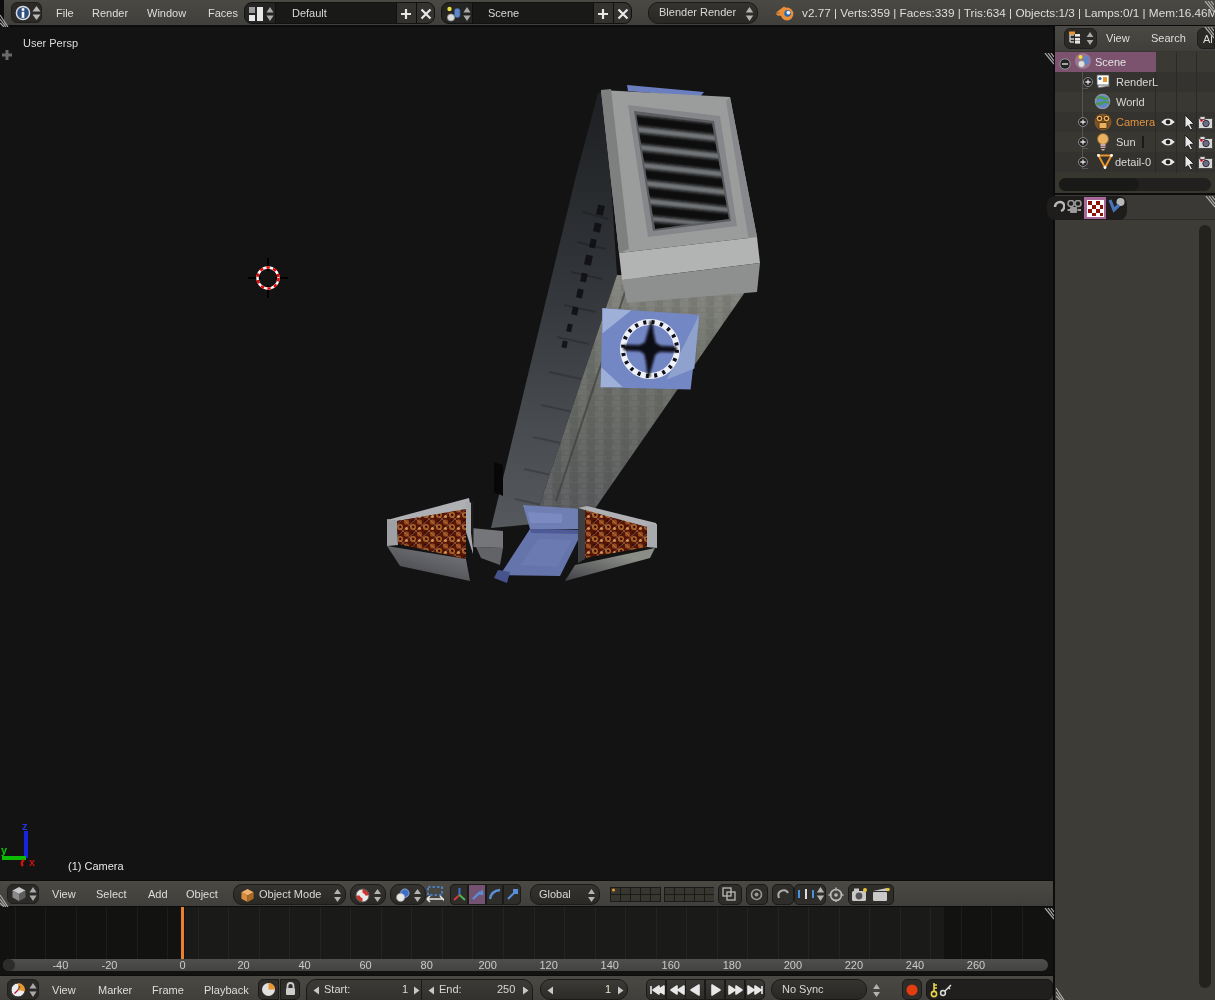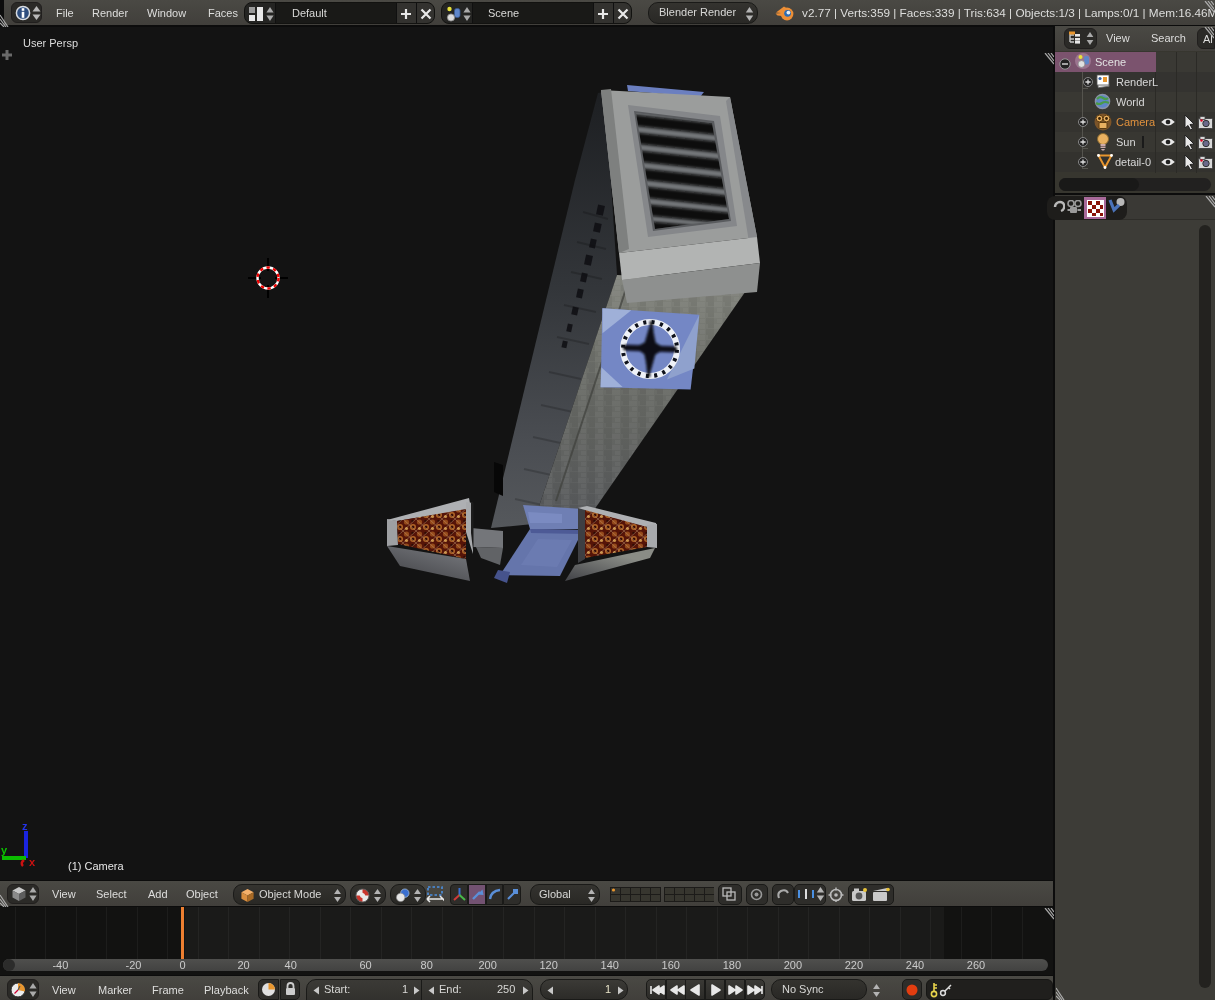--- a/index.html
+++ b/index.html
@@ -453,24 +453,24 @@
       <div class="abs" style="left:960.8px;top:0;width:1px;height:52px;background:#1d1d1c"></div>
       <div class="abs" style="left:991.3px;top:0;width:1px;height:52px;background:#1d1d1c"></div>
       <div class="abs" style="left:1021.8px;top:0;width:1px;height:52px;background:#1d1d1c"></div>
     </div>
   <div class="abs" style="left:181px;top:0;width:3px;height:52px;background:#ed7f31;"></div>
 
   <div class="abs" style="left:3px;top:52px;width:1045px;height:12px;background:linear-gradient(#4f4f4d,#424241);border-radius:6px;"></div>
   <div class="abs" style="left:3px;top:52px;width:12px;height:12px;background:#2c2c2b;border-radius:6px;"></div>
   <div id="ticks">
       <div class="abs" style="left:40.4px;top:52px;width:40px;text-align:center;color:#cbcbcb;font-size:11px;line-height:12px;">-40</div>
-      <div class="abs" style="left:101.5px;top:52px;width:40px;text-align:right;color:#cbcbcb;font-size:11px;line-height:12px;">-20</div>
+      <div class="abs" style="left:101.5px;top:52px;width:40px;text-align:left;color:#cbcbcb;font-size:11px;line-height:12px;">-20</div>
       <div class="abs" style="left:162.5px;top:52px;width:40px;text-align:center;color:#cbcbcb;font-size:11px;line-height:12px;">0</div>
       <div class="abs" style="left:223.5px;top:52px;width:40px;text-align:center;color:#cbcbcb;font-size:11px;line-height:12px;">20</div>
-      <div class="abs" style="left:284.6px;top:52px;width:40px;text-align:left;color:#cbcbcb;font-size:11px;line-height:12px;">40</div>
+      <div class="abs" style="left:284.6px;top:52px;width:40px;text-align:center;color:#cbcbcb;font-size:11px;line-height:12px;">40</div>
       <div class="abs" style="left:345.6px;top:52px;width:40px;text-align:center;color:#cbcbcb;font-size:11px;line-height:12px;">60</div>
       <div class="abs" style="left:406.7px;top:52px;width:40px;text-align:center;color:#cbcbcb;font-size:11px;line-height:12px;">80</div>
       <div class="abs" style="left:467.7px;top:52px;width:40px;text-align:center;color:#cbcbcb;font-size:11px;line-height:12px;">200</div>
       <div class="abs" style="left:528.7px;top:52px;width:40px;text-align:center;color:#cbcbcb;font-size:11px;line-height:12px;">120</div>
       <div class="abs" style="left:589.8px;top:52px;width:40px;text-align:center;color:#cbcbcb;font-size:11px;line-height:12px;">140</div>
       <div class="abs" style="left:650.8px;top:52px;width:40px;text-align:center;color:#cbcbcb;font-size:11px;line-height:12px;">160</div>
       <div class="abs" style="left:711.9px;top:52px;width:40px;text-align:center;color:#cbcbcb;font-size:11px;line-height:12px;">180</div>
       <div class="abs" style="left:772.9px;top:52px;width:40px;text-align:center;color:#cbcbcb;font-size:11px;line-height:12px;">200</div>
       <div class="abs" style="left:833.9px;top:52px;width:40px;text-align:center;color:#cbcbcb;font-size:11px;line-height:12px;">220</div>
       <div class="abs" style="left:895.0px;top:52px;width:40px;text-align:center;color:#cbcbcb;font-size:11px;line-height:12px;">240</div>

